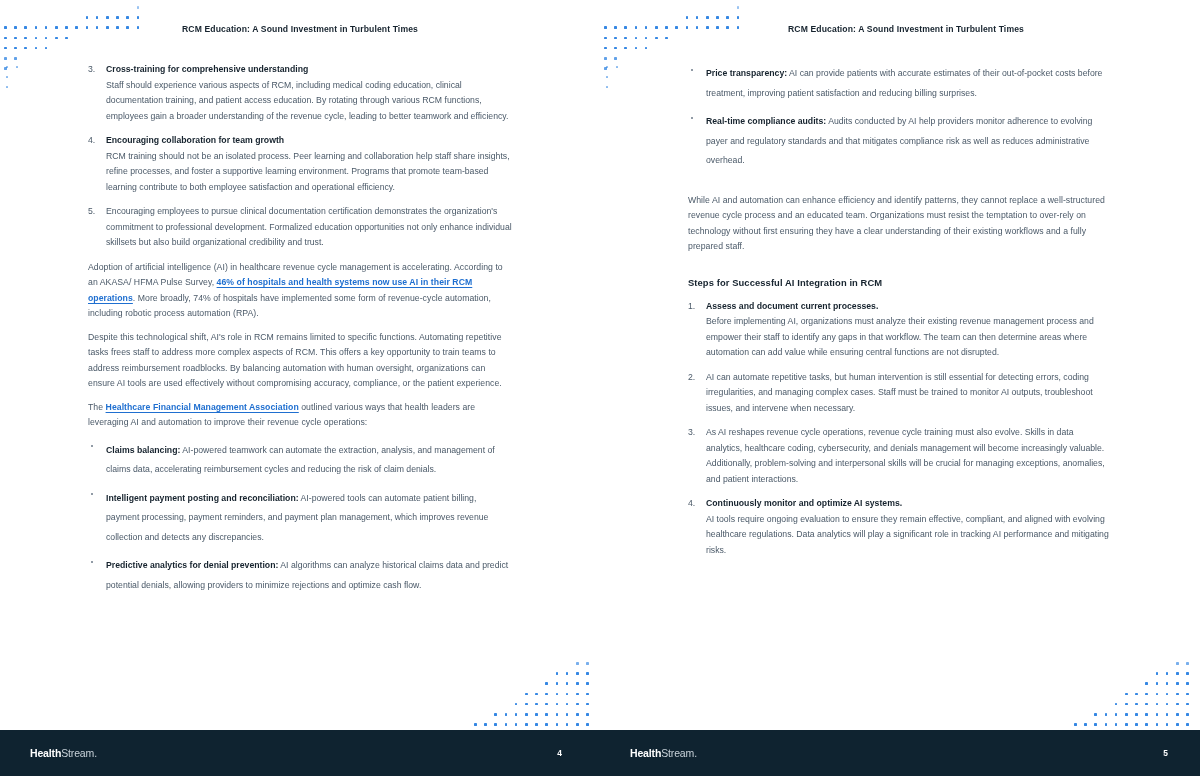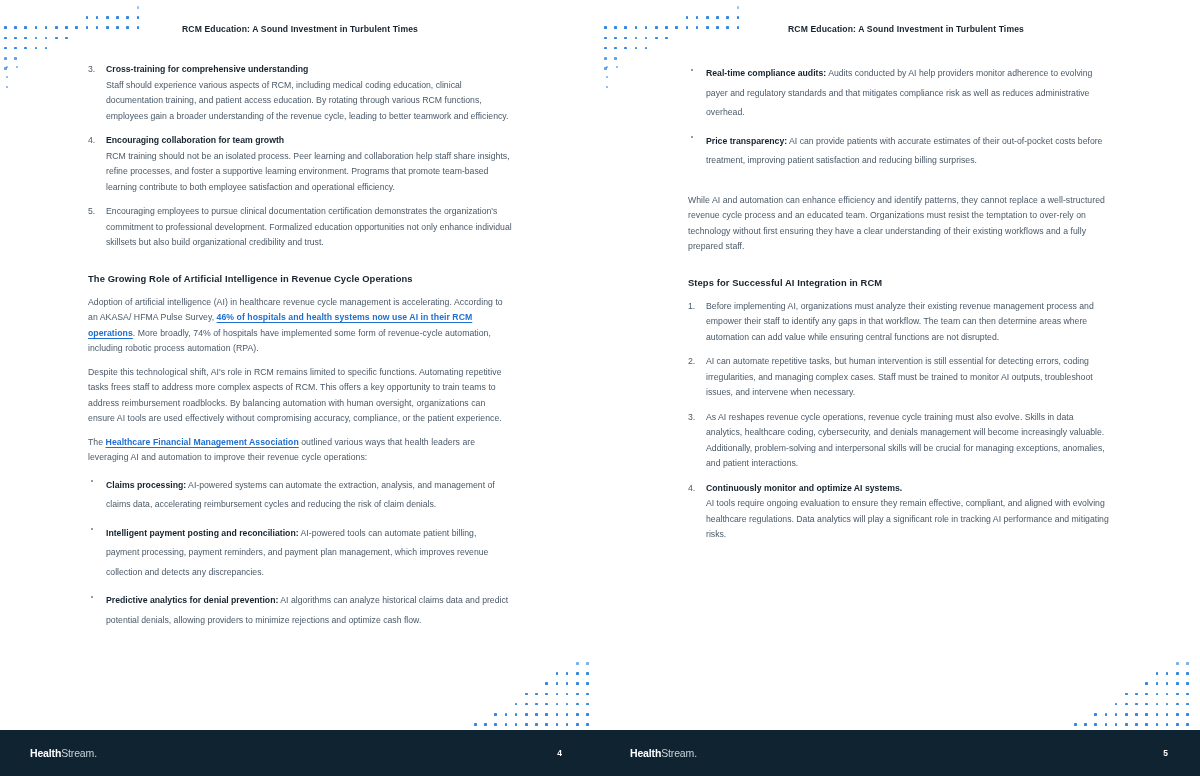--- a/index.html
+++ b/index.html
@@ -304,32 +304,31 @@
           <span class="marker">4.</span>
           <span class="item-title">Encouraging collaboration for team growth</span>
           <span class="item-body">RCM training should not be an isolated process. Peer learning and collaboration help staff share insights, refine processes, and foster a supportive learning environment. Programs that promote team-based learning contribute to both employee satisfaction and operational efficiency.</span>
         </li>
         <li>
           <span class="marker">5.</span>
           <span class="item-body">Encouraging employees to pursue clinical documentation certification demonstrates the organization's commitment to professional development. Formalized education opportunities not only enhance individual skillsets but also build organizational credibility and trust.</span>
         </li>
       </ol>
 
-      <h2 class="section-heading">The Growing Role of Artificial Intelligence in Revenue Cycle Operations</h2>
 
       <p class="body-text"><span>Adoption of artificial intelligence (AI) in healthcare revenue cycle management is accelerating. According to an AKASA/ HFMA Pulse Survey, </span><a class="doc-link" href="#">46% of hospitals and health systems now use AI in their RCM operations</a><span>. More broadly, 74% of hospitals have implemented some form of revenue-cycle automation, including robotic process automation (RPA).</span></p>
 
       <p class="body-text">Despite this technological shift, AI's role in RCM remains limited to specific functions. Automating repetitive tasks frees staff to address more complex aspects of RCM. This offers a key opportunity to train teams to address reimbursement roadblocks. By balancing automation with human oversight, organizations can ensure AI tools are used effectively without compromising accuracy, compliance, or the patient experience.</p>
 
       <p class="body-text"><span>The </span><a class="doc-link" href="#">Healthcare Financial Management Association</a><span> outlined various ways that health leaders are leveraging AI and automation to improve their revenue cycle operations:</span></p>
 
       <ul class="bullet-list">
         <li>
           <span class="bullet-dot"></span>
-          <span class="bullet-text"><span class="lead">Claims processing:</span><span> AI-powered systems can automate the extraction, analysis, and management of claims data, accelerating reimbursement cycles and reducing the risk of claim denials.</span></span>
+          <span class="bullet-text"><span class="lead">Claims balancing:</span><span> AI-powered teamwork can automate the extraction, analysis, and management of claims data, accelerating reimbursement cycles and reducing the risk of claim denials.</span></span>
         </li>
         <li>
           <span class="bullet-dot"></span>
           <span class="bullet-text"><span class="lead">Intelligent payment posting and reconciliation:</span><span> AI-powered tools can automate patient billing, payment processing, payment reminders, and payment plan management, which improves revenue collection and detects any discrepancies.</span></span>
         </li>
         <li>
           <span class="bullet-dot"></span>
           <span class="bullet-text"><span class="lead">Predictive analytics for denial prevention:</span><span> AI algorithms can analyze historical claims data and predict potential denials, allowing providers to minimize rejections and optimize cash flow.</span></span>
         </li>
       </ul>
@@ -437,37 +436,38 @@
         <span class="dot" style="left: 116.2px; top: 65.2px; opacity: 0.9; background: rgb(31, 122, 224);"></span>
       </div>
 
     <div class="running-header">RCM Education: A Sound Investment in Turbulent Times</div>
 
     <div class="content">
 
       <ul class="bullet-list">
         <li>
           <span class="bullet-dot"></span>
+          <span class="bullet-text"><span class="lead">Price transparency:</span><span> AI can provide patients with accurate estimates of their out-of-pocket costs before treatment, improving patient satisfaction and reducing billing surprises.</span></span>
+        </li>
+        <li>
+          <span class="bullet-dot"></span>
           <span class="bullet-text"><span class="lead">Real-time compliance audits:</span><span> Audits conducted by AI help providers monitor adherence to evolving payer and regulatory standards and that mitigates compliance risk as well as reduces administrative overhead.</span></span>
         </li>
-        <li>
-          <span class="bullet-dot"></span>
-          <span class="bullet-text"><span class="lead">Price transparency:</span><span> AI can provide patients with accurate estimates of their out-of-pocket costs before treatment, improving patient satisfaction and reducing billing surprises.</span></span>
-        </li>
       </ul>
 
       <div class="lead-spacer"></div>
 
       <p class="body-text">While AI and automation can enhance efficiency and identify patterns, they cannot replace a well-structured revenue cycle process and an educated team. Organizations must resist the temptation to over-rely on technology without first ensuring they have a clear understanding of their existing workflows and a fully prepared staff.</p>
 
       <h2 class="section-heading">Steps for Successful AI Integration in RCM</h2>
 
       <ol class="num-list">
         <li>
           <span class="marker">1.</span>
+          <span class="item-title">Assess and document current processes.</span>
           <span class="item-body">Before implementing AI, organizations must analyze their existing revenue management process and empower their staff to identify any gaps in that workflow. The team can then determine areas where automation can add value while ensuring central functions are not disrupted.</span>
         </li>
         <li>
           <span class="marker">2.</span>
           <span class="item-body">AI can automate repetitive tasks, but human intervention is still essential for detecting errors, coding irregularities, and managing complex cases. Staff must be trained to monitor AI outputs, troubleshoot issues, and intervene when necessary.</span>
         </li>
         <li>
           <span class="marker">3.</span>
           <span class="item-body">As AI reshapes revenue cycle operations, revenue cycle training must also evolve. Skills in data analytics, healthcare coding, cybersecurity, and denials management will become increasingly valuable. Additionally, problem-solving and interpersonal skills will be crucial for managing exceptions, anomalies, and patient interactions.</span>
         </li>

